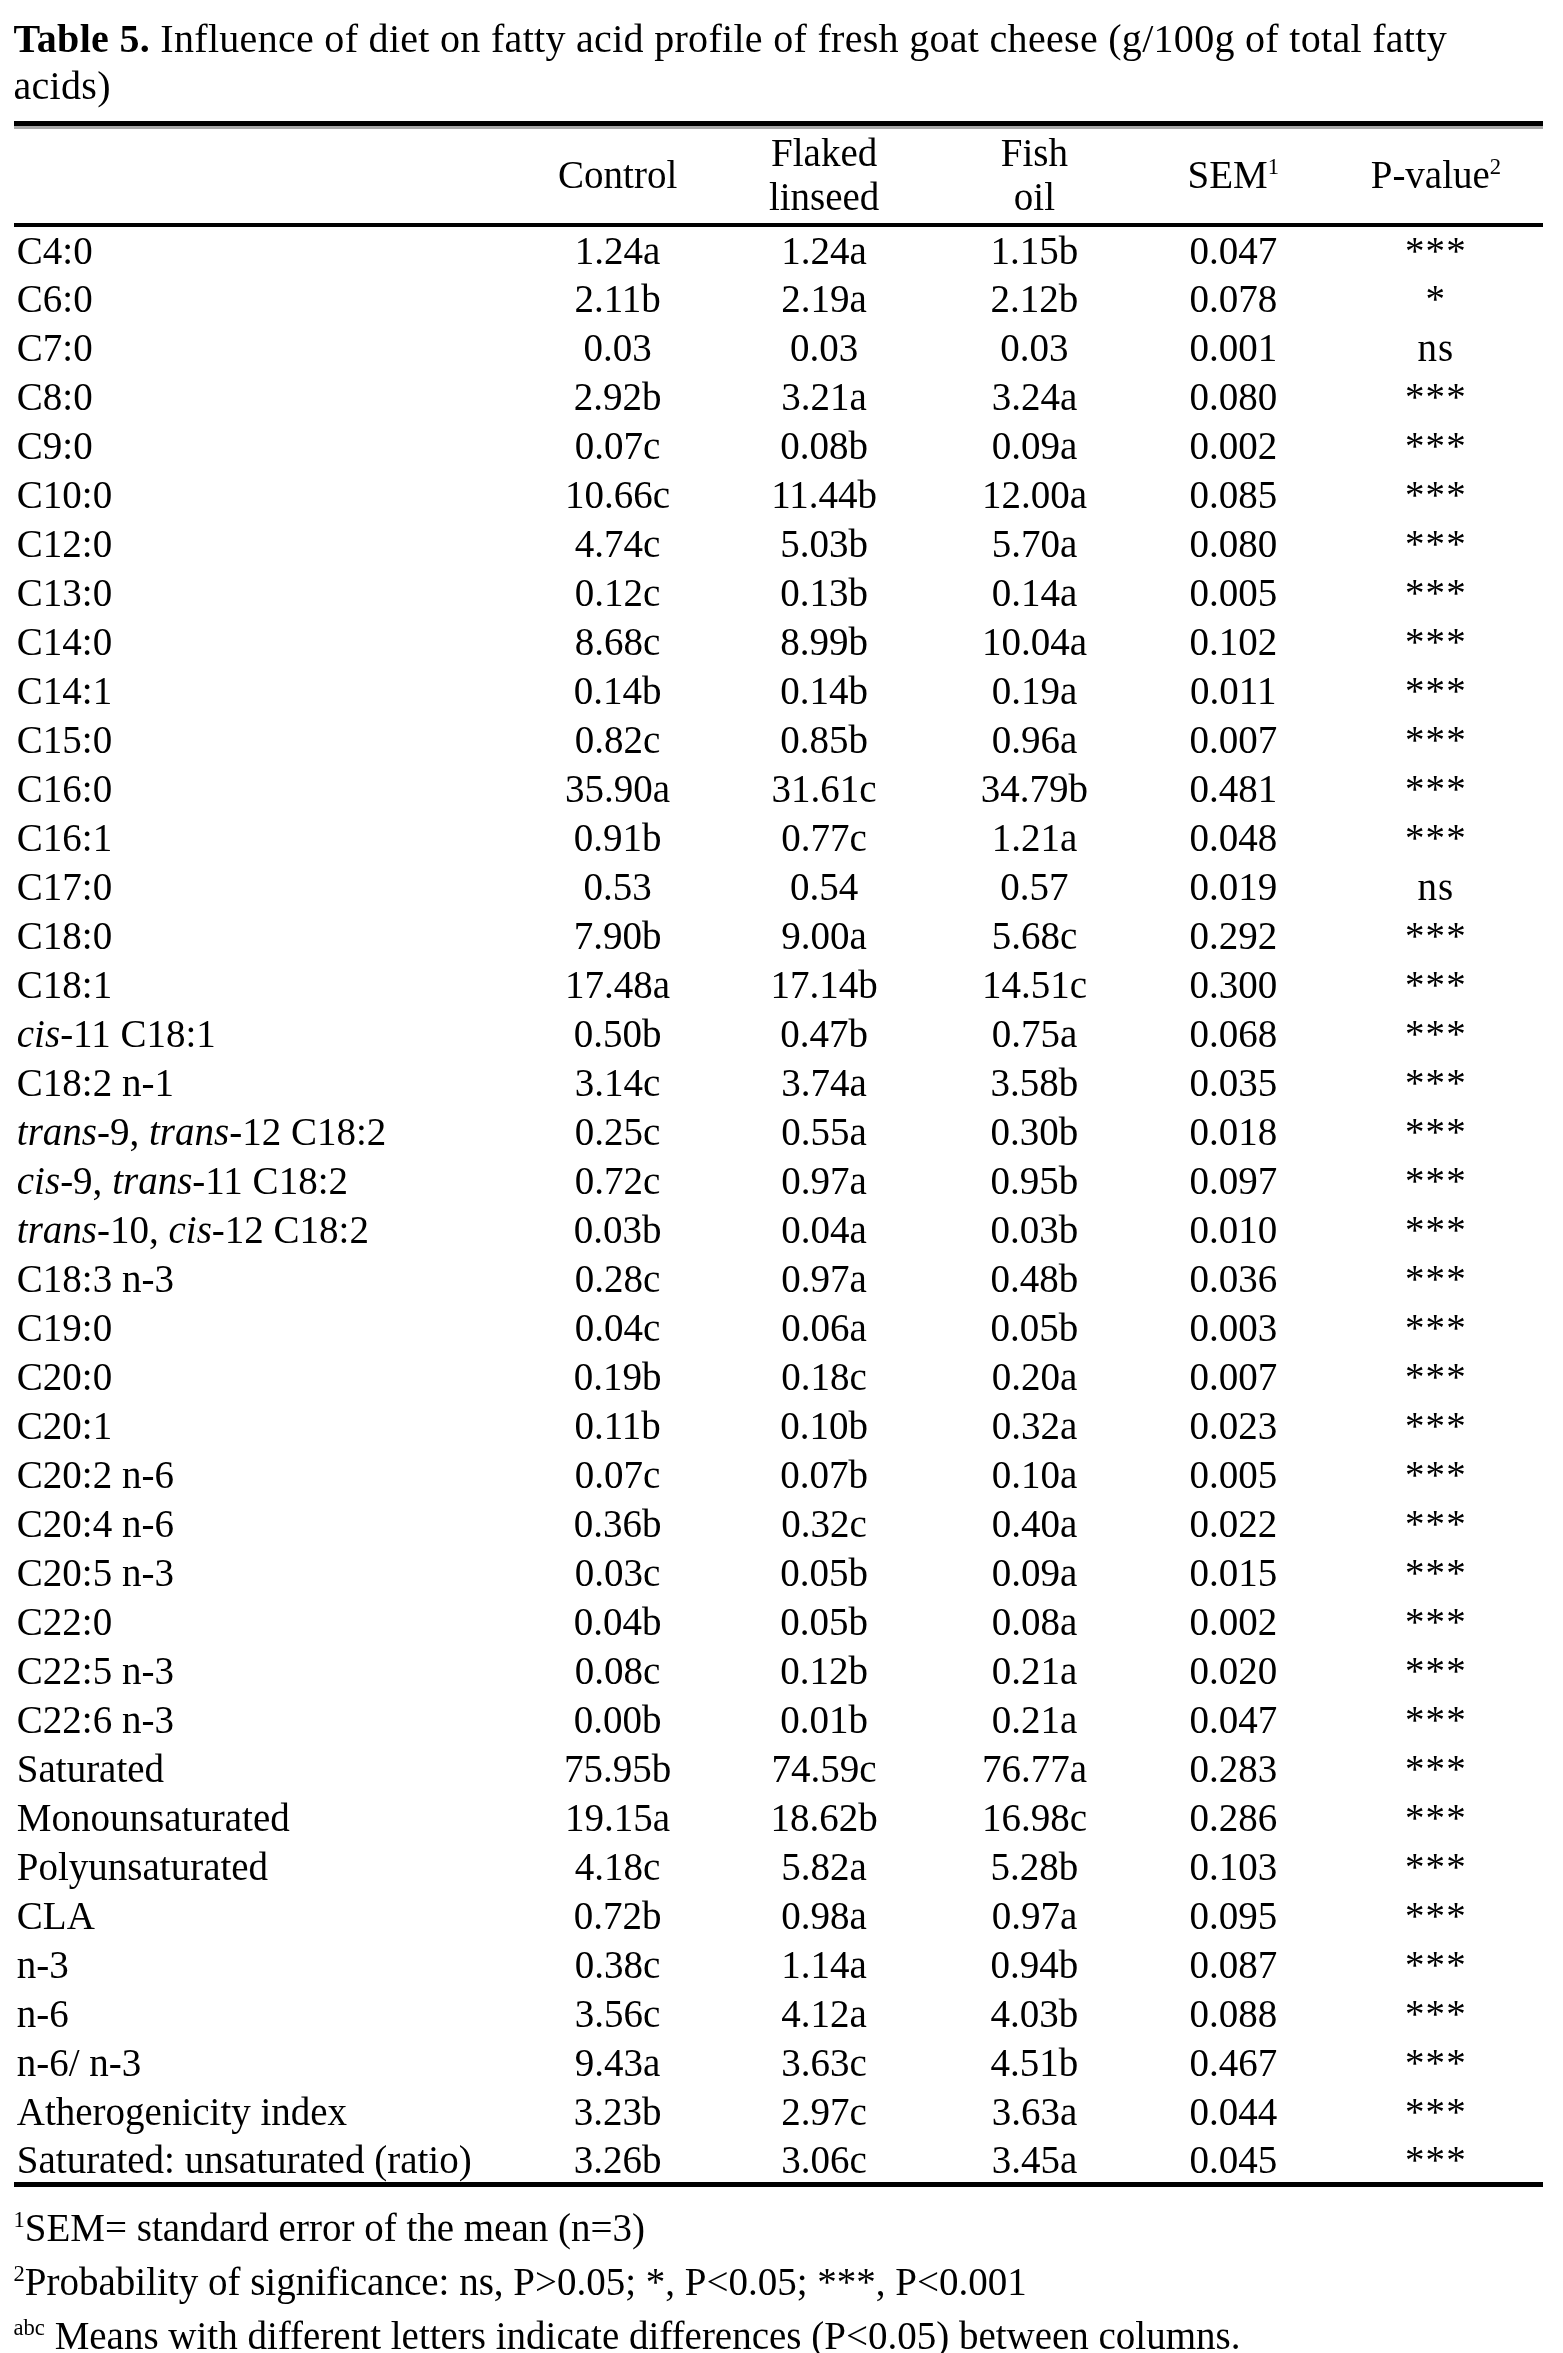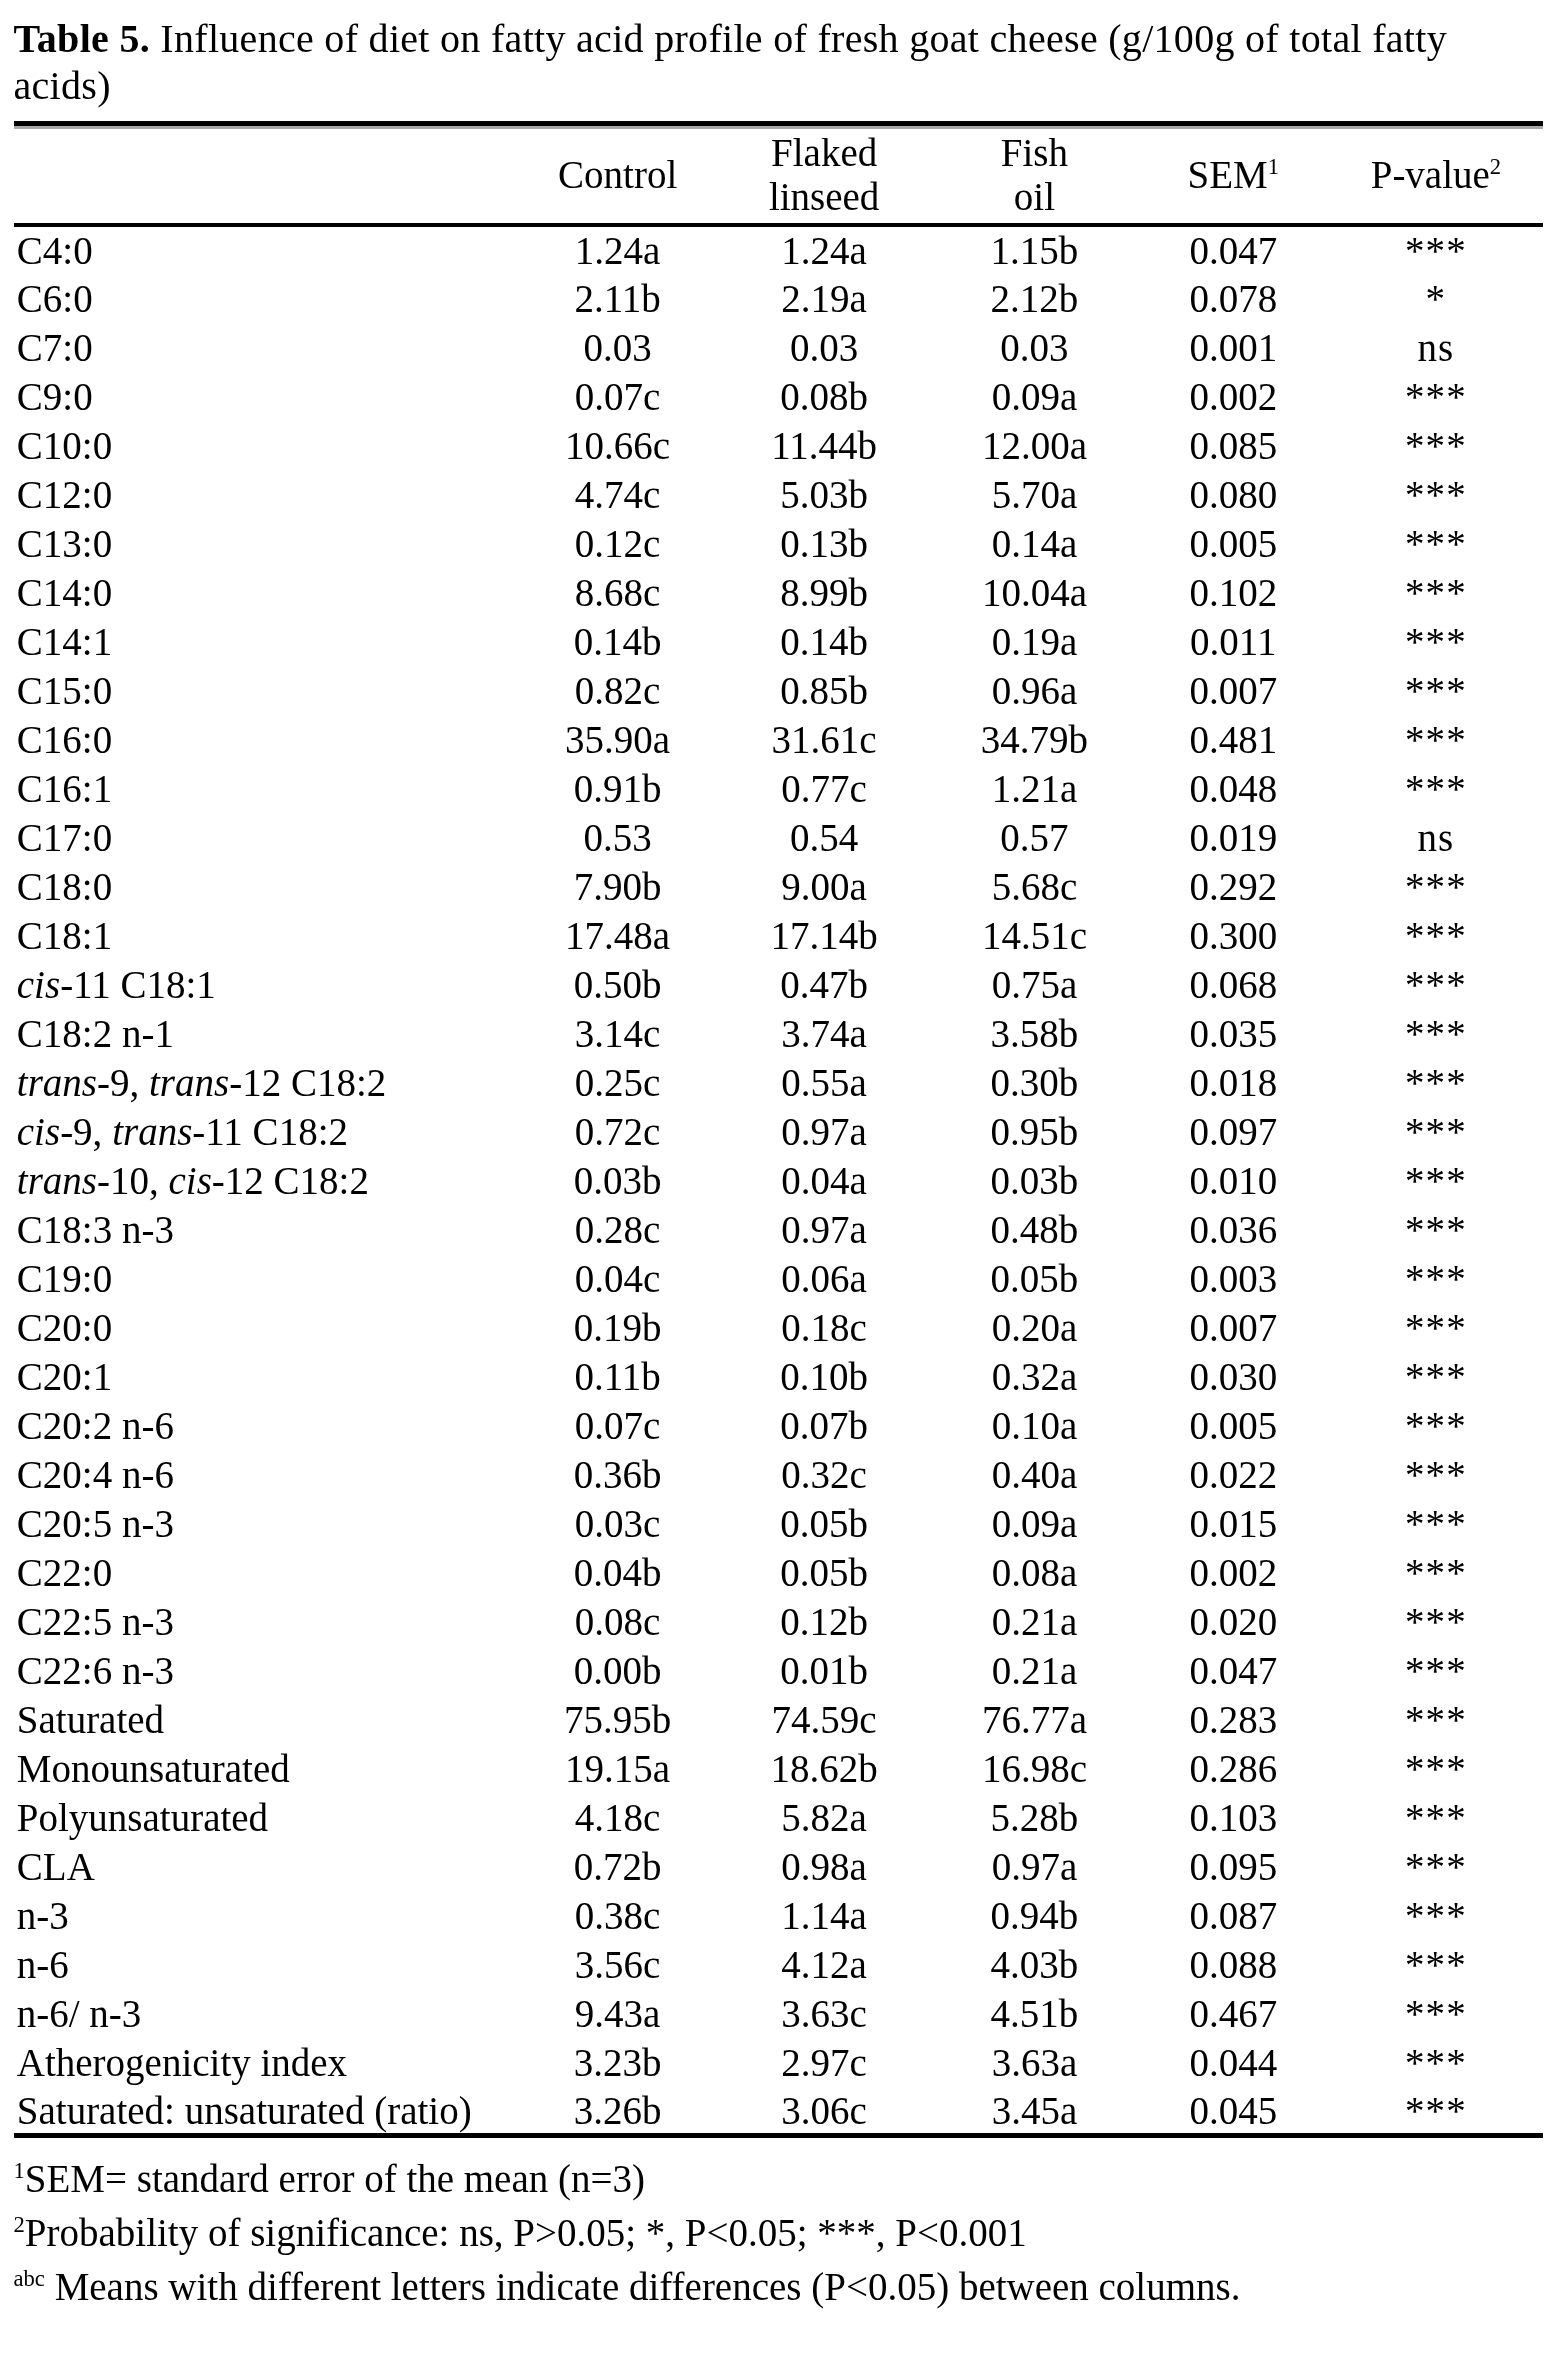--- a/index.html
+++ b/index.html
@@ -119,20 +119,28 @@
         </tr>
         <tr>
           <td class="label-cell">C7:0</td>
           <td>0.03</td>
           <td>0.03</td>
           <td>0.03</td>
           <td>0.001</td>
           <td class="pvalue-cell">ns</td>
         </tr>
         <tr>
+          <td class="label-cell">C8:0</td>
+          <td>2.92b</td>
+          <td>3.21a</td>
+          <td>3.24a</td>
+          <td>0.080</td>
+          <td class="pvalue-cell">***</td>
+        </tr>
+        <tr>
           <td class="label-cell">C9:0</td>
           <td>0.07c</td>
           <td>0.08b</td>
           <td>0.09a</td>
           <td>0.002</td>
           <td class="pvalue-cell">***</td>
         </tr>
         <tr>
           <td class="label-cell">C10:0</td>
           <td>10.66c</td>
@@ -283,21 +291,21 @@
           <td>0.18c</td>
           <td>0.20a</td>
           <td>0.007</td>
           <td class="pvalue-cell">***</td>
         </tr>
         <tr>
           <td class="label-cell">C20:1</td>
           <td>0.11b</td>
           <td>0.10b</td>
           <td>0.32a</td>
-          <td>0.030</td>
+          <td>0.023</td>
           <td class="pvalue-cell">***</td>
         </tr>
         <tr>
           <td class="label-cell">C20:2 n-6</td>
           <td>0.07c</td>
           <td>0.07b</td>
           <td>0.10a</td>
           <td>0.005</td>
           <td class="pvalue-cell">***</td>
         </tr>

